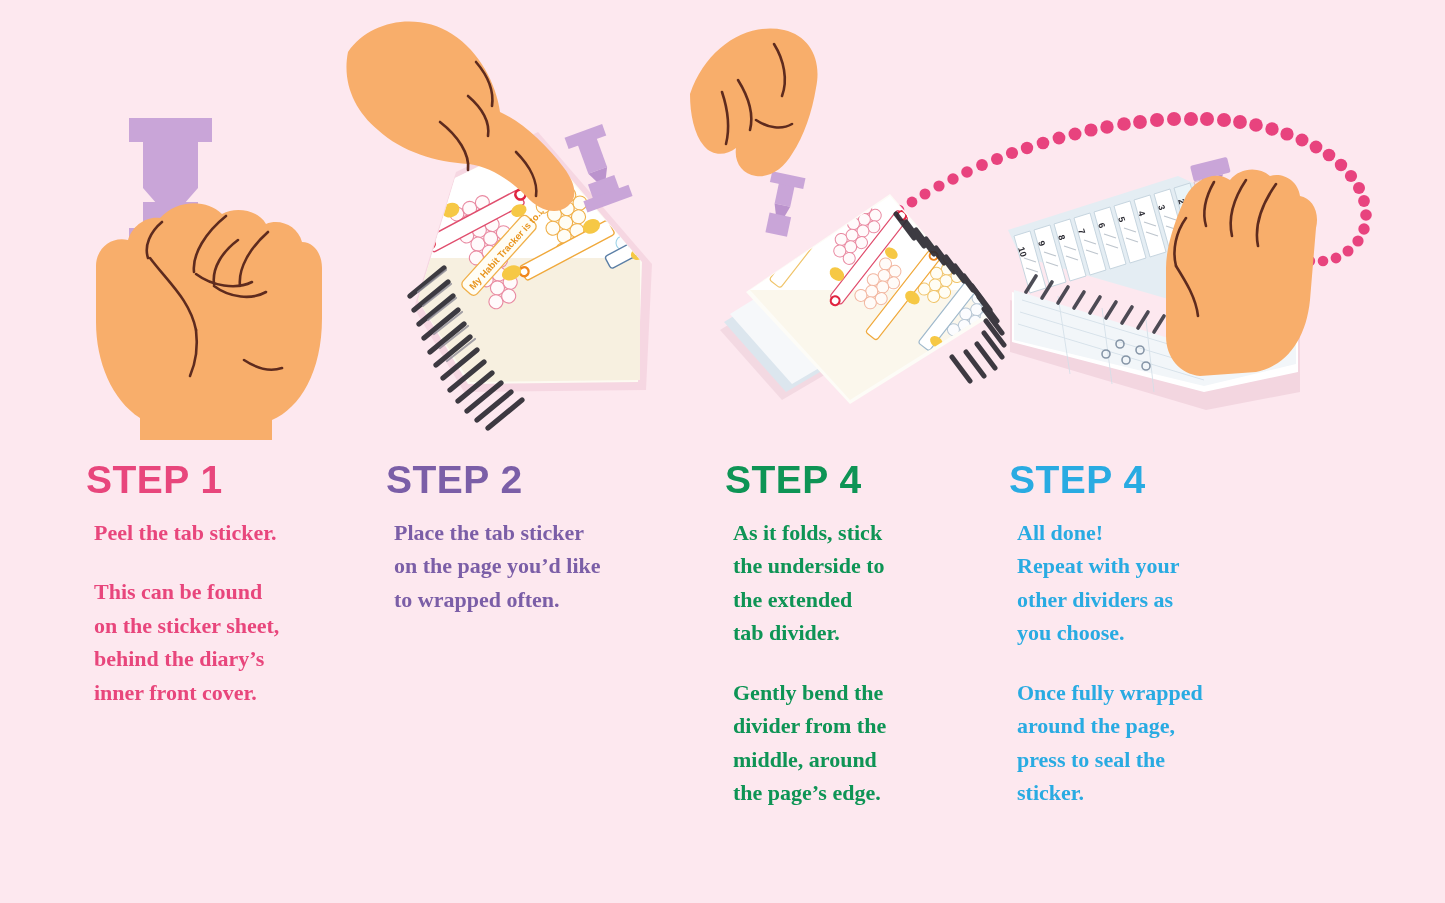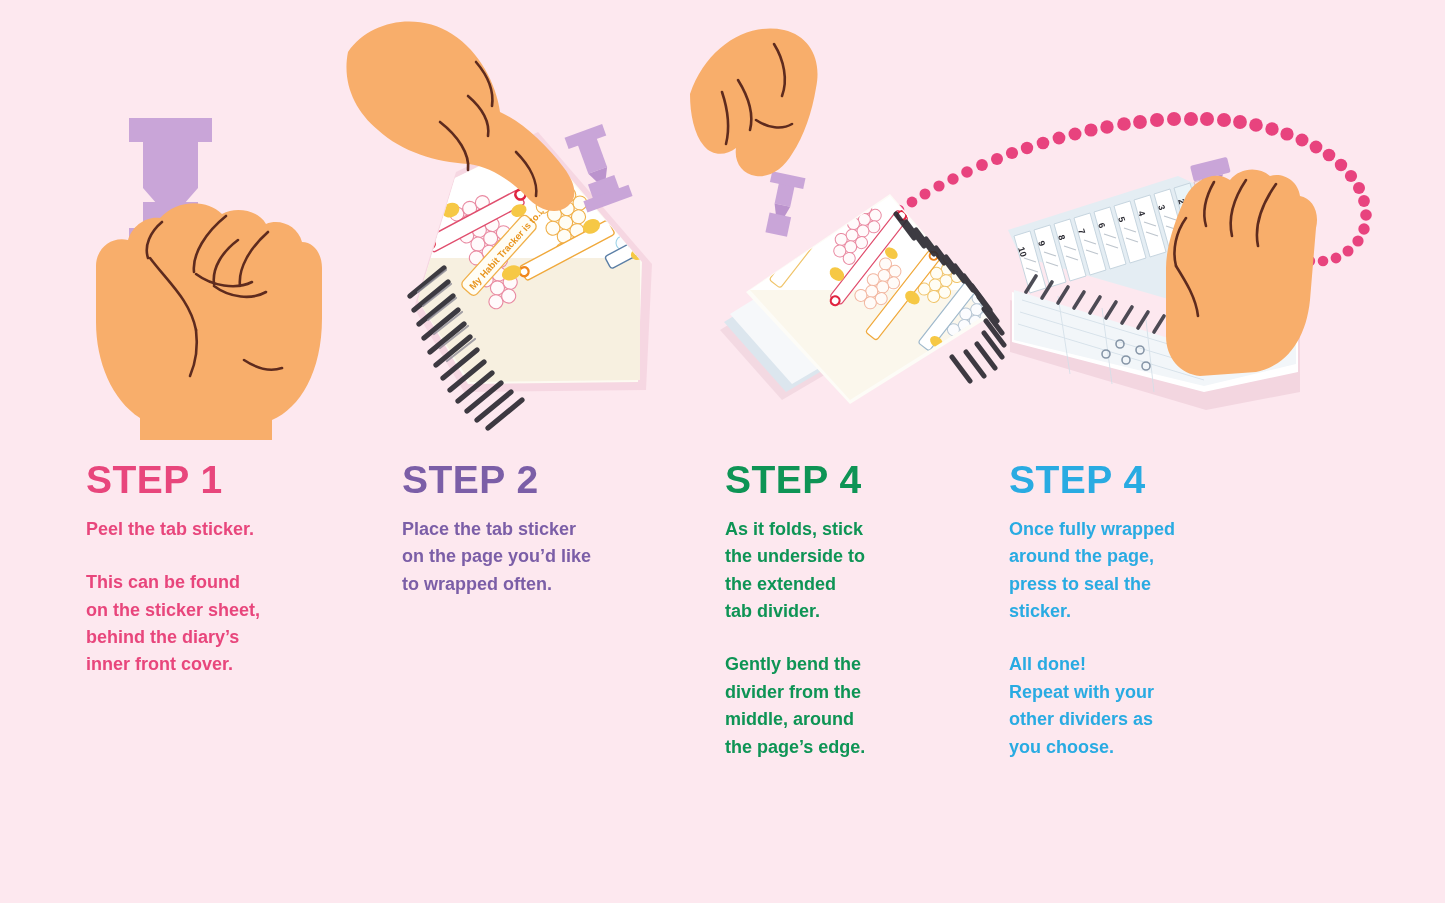--- a/index.html
+++ b/index.html
@@ -57,33 +57,34 @@
     width: 100%;
   }
   .step-title {
     font-size: 39px;
     font-weight: bold;
     letter-spacing: 0.5px;
     margin: 8px 0 17px 0;
     line-height: 1;
   }
   .step-para {
-    font-size: 18px;
+    font-size: 22px;
     font-weight: bold;
     line-height: 1.52;
-    margin: 0;
+    margin: 8px;
     white-space: pre-line;
+    font-family: Liberation Serif, serif;
   }
   .step-para + .step-para {
     margin-top: 26px;
   }
 
   
   .c1 .text-block { left: 86px; width: 300px; }
-  .c2 .text-block { left: 62px; width: 330px; }
+  .c2 .text-block { left: 46px; width: 330px; }
   .c3 .text-block { left: 25px; width: 280px; }
   .c4 .text-block { left: 9px; width: 320px; }
 
   .pink   { color: #e8467c; }
   .purple { color: #7b5ea7; }
   .green  { color: #0e9455; }
   .blue   { color: #29abe2; }
 </style>
 </head>
 <body>
@@ -650,25 +651,25 @@
           <path d="M214 182 C 206 196, 202 212, 206 226" fill="none" stroke="#5e2b1e" stroke-width="2.6" stroke-linecap="round"></path>
           <path d="M246 180 C 234 198, 228 218, 232 236" fill="none" stroke="#5e2b1e" stroke-width="2.6" stroke-linecap="round"></path>
           <path d="M276 184 C 262 204, 254 226, 258 246" fill="none" stroke="#5e2b1e" stroke-width="2.6" stroke-linecap="round"></path>
           <path d="M186 218 C 176 232, 172 250, 176 266" fill="none" stroke="#5e2b1e" stroke-width="2.6" stroke-linecap="round"></path>
           <path d="M176 266 C 186 282, 196 298, 198 316" fill="none" stroke="#5e2b1e" stroke-width="2.6" stroke-linecap="round"></path>
         </g>
       </svg>
 
       <div class="text-block">
         <h2 class="step-title blue">STEP 4</h2>
+        <p class="step-para blue">All done!
+Repeat with your
+other dividers as
+you choose.</p>
         <p class="step-para blue">Once fully wrapped
 around the page,
 press to seal the
 sticker.</p>
-        <p class="step-para blue">All done!
-Repeat with your
-other dividers as
-you choose.</p>
       </div>
     </div>
 
   </div>
 </div>
 
 </body></html>

